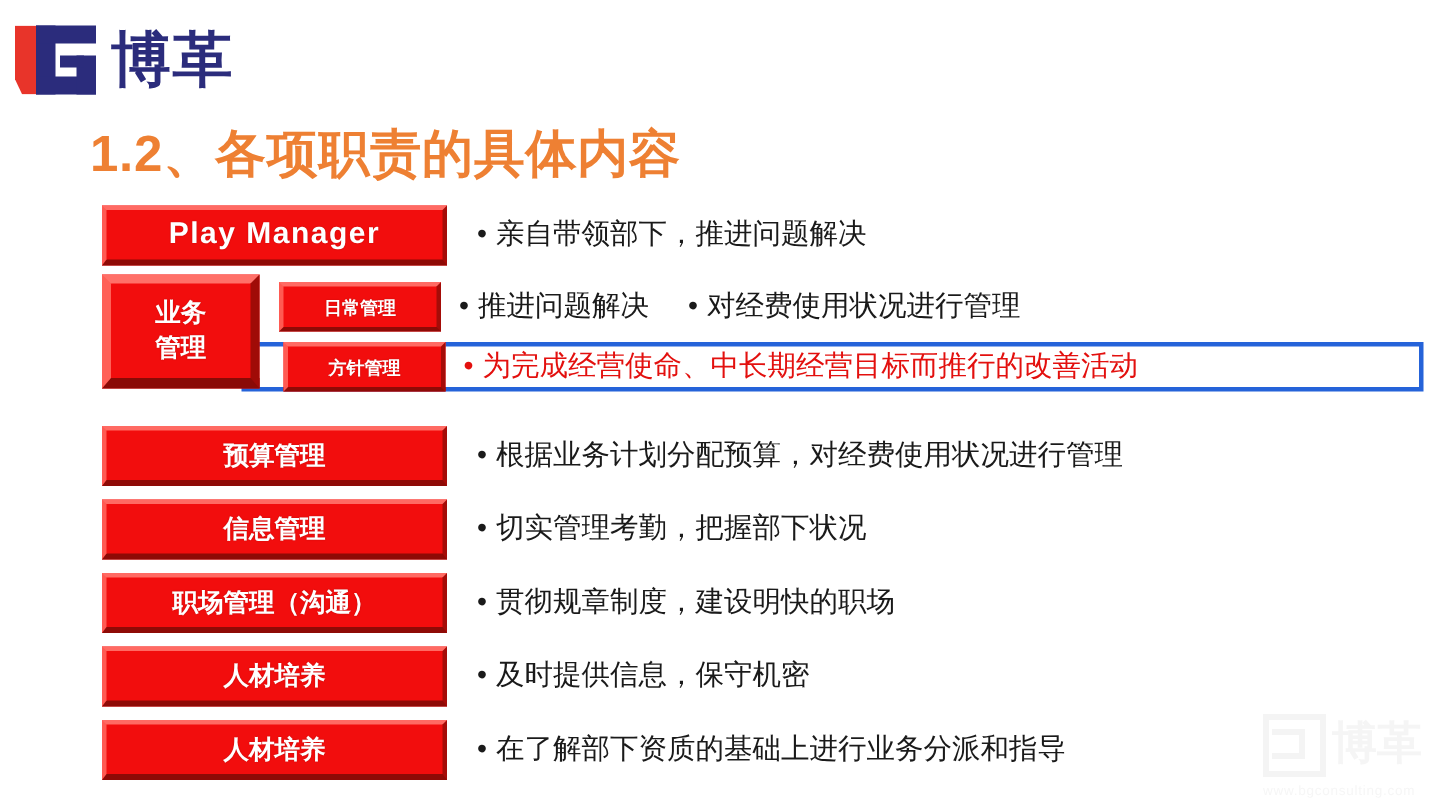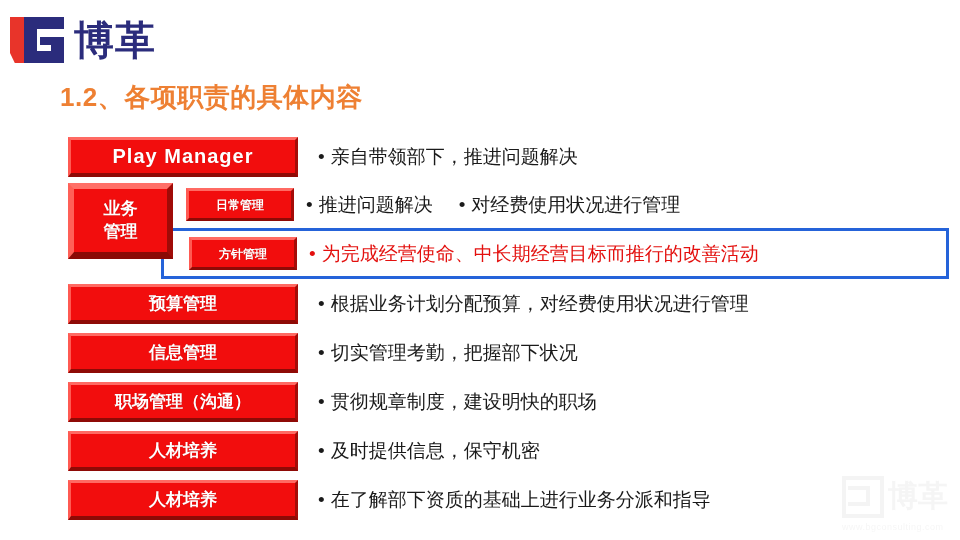--- a/index.html
+++ b/index.html
@@ -89,21 +89,21 @@
     color: #2B2C7C;
     letter-spacing: 1px;
     line-height: 1;
   }
 
   
   #page-title {
     position: absolute;
     left: 60px;
     top: 80px;
-    font-size: 26px;
+    font-size: 34px;
     font-weight: 700;
     color: #EE8033;
     letter-spacing: 0.5px;
     white-space: nowrap;
   }
 
   
   #rows {
     position: absolute;
     left: 55px;
@@ -205,21 +205,21 @@
   }
   .subrow {
     height: 47px;
     display: flex;
     align-items: center;
     padding-left: 6px;
   }
   .subrow.highlight {
     border: 3px solid #2563D9;
     background: #ffffff;
-    height: 51px;
+    height: 33px;
     margin-left: -6px;
     padding-left: 12px;
     width: 788px;
   }
   .subrow.highlight .desc { color: #E3100E; }
 
   .desc-indent { margin-left: 20px; }
 
   
   #watermark {

